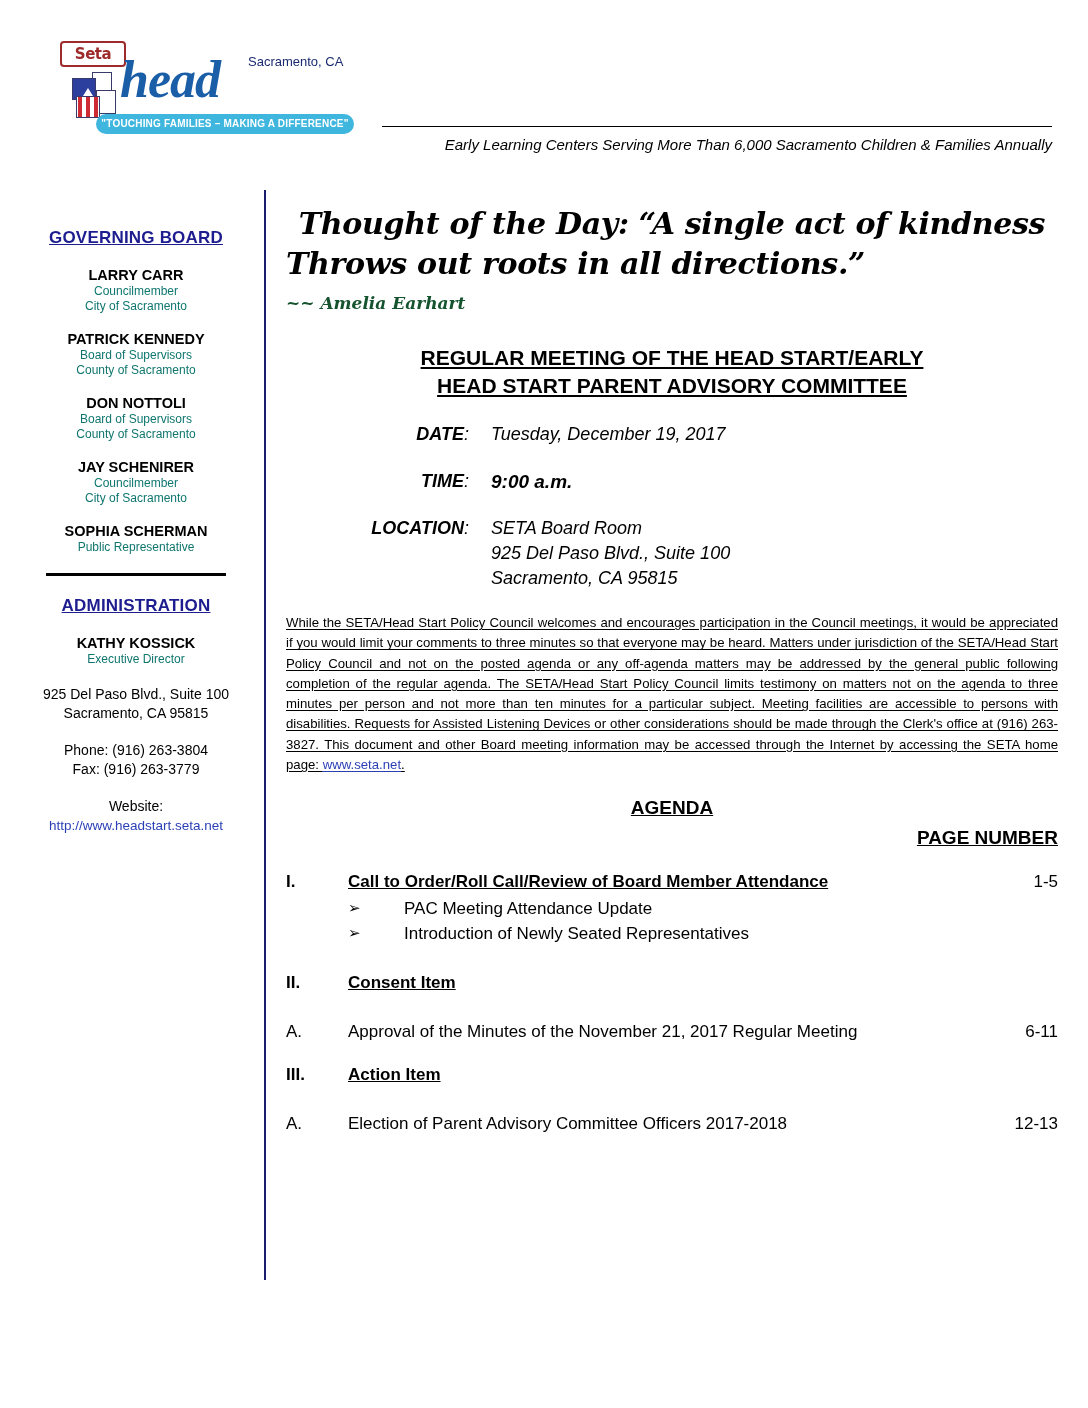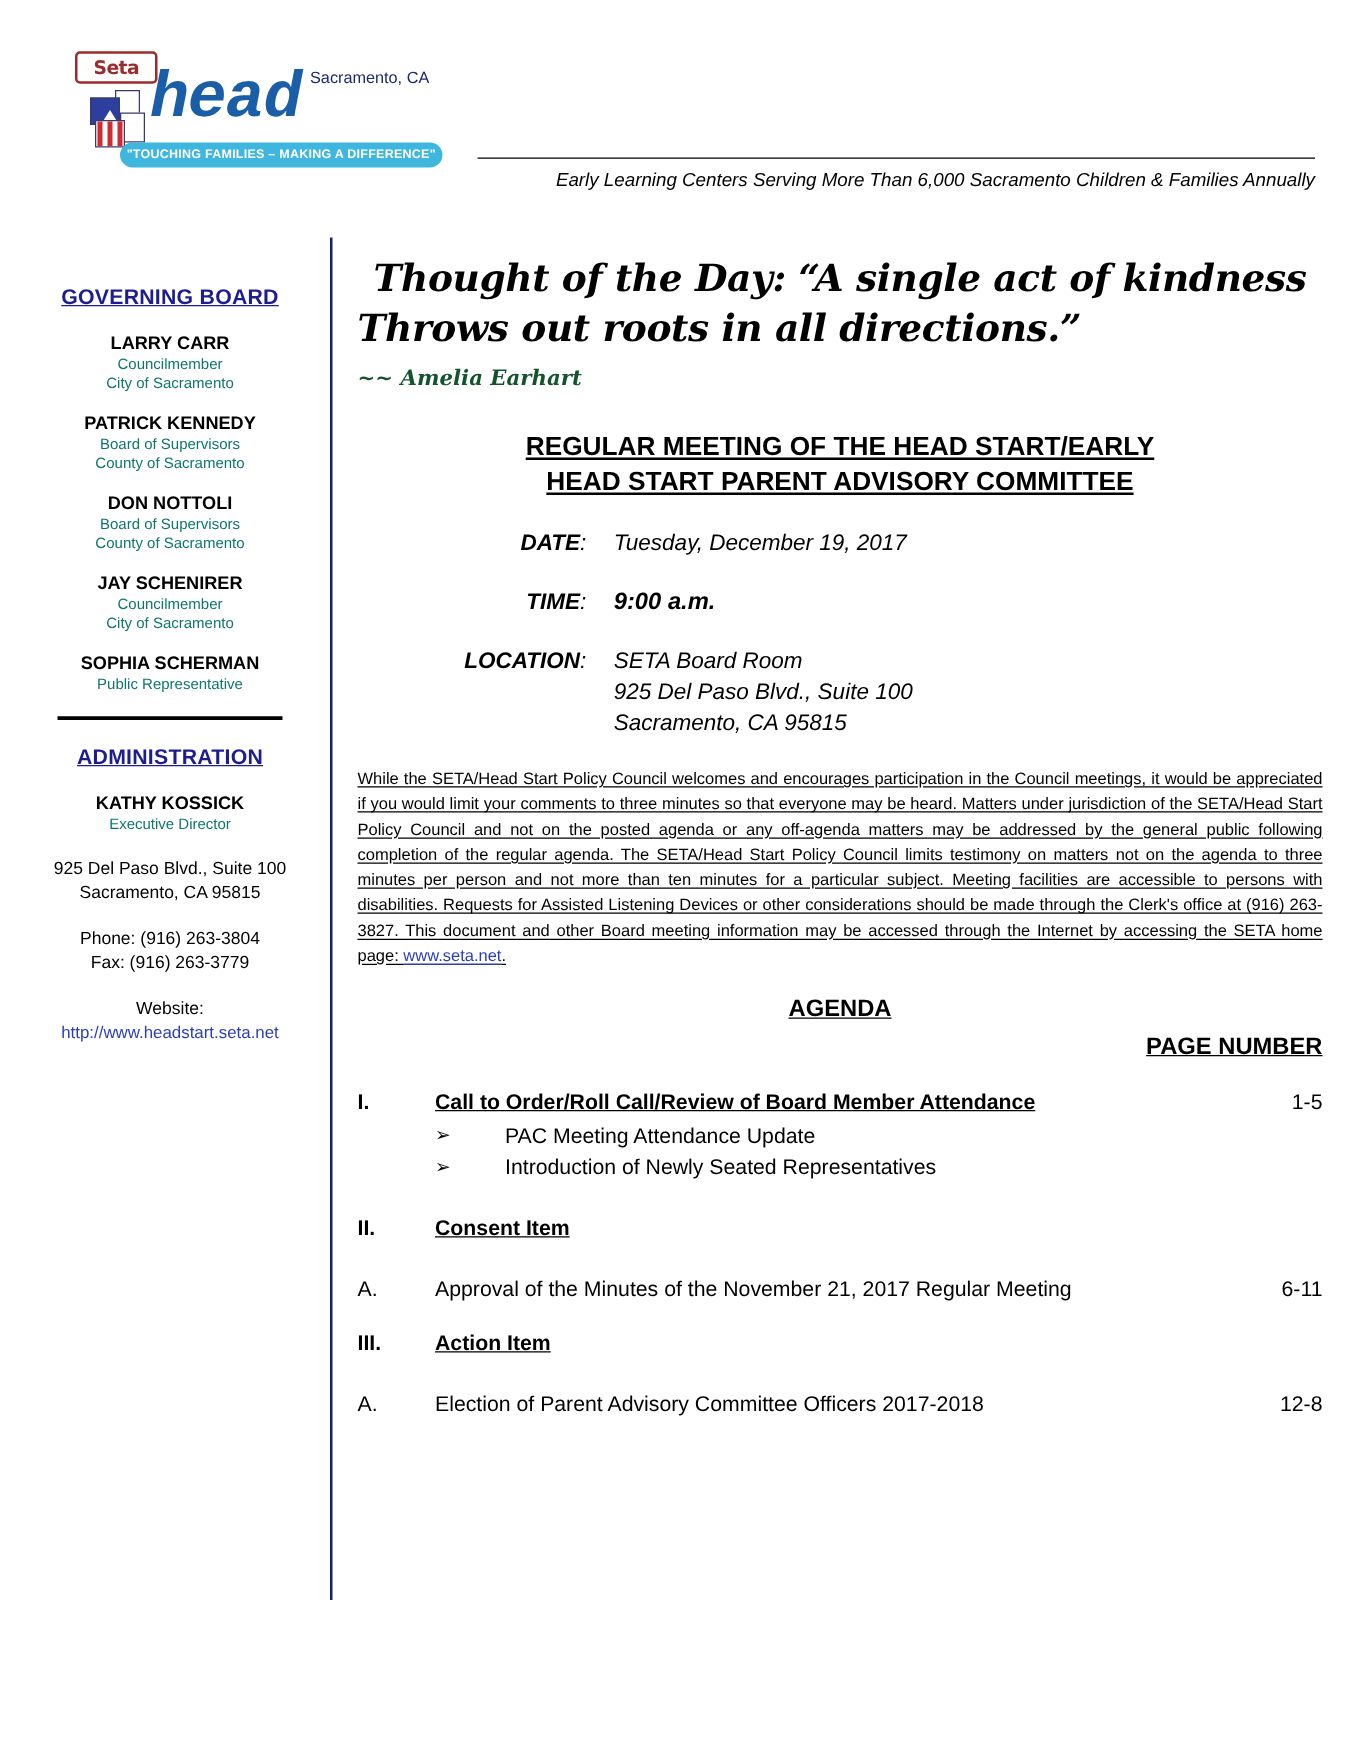--- a/index.html
+++ b/index.html
@@ -76,21 +76,21 @@
   }
   .arrow-stem {
     position: absolute;
     left: 13px; top: 16px;
     width: 4px; height: 8px;
     background: #ffffff;
   }
   .logo-head {
     position: absolute;
     left: 68px; top: 18px;
-    font-family: Liberation Mono, monospace;
+    font-family: Liberation Serif, serif;
     font-weight: bold;
     font-style: italic;
     font-size: 52px;
     line-height: 52px;
     color: #1b5ea8;
     letter-spacing: -1px;
   }
   .logo-start {
     position: absolute;
     left: 188px; top: 24px;
@@ -525,18 +525,18 @@
         <div class="agenda-num bold">III.</div>
         <div class="agenda-text bold"><span class="u">Action Item</span></div>
         <div class="agenda-pages"></div>
       </div>
 
       <div class="spacer-14"></div>
 
       <div class="agenda-item">
         <div class="agenda-num">A.</div>
         <div class="agenda-text">Election of Parent Advisory Committee Officers 2017-2018</div>
-        <div class="agenda-pages">12-8</div>
+        <div class="agenda-pages">12-13</div>
       </div>
 
     </div>
   </div>
 </div>
 
 </body></html>

